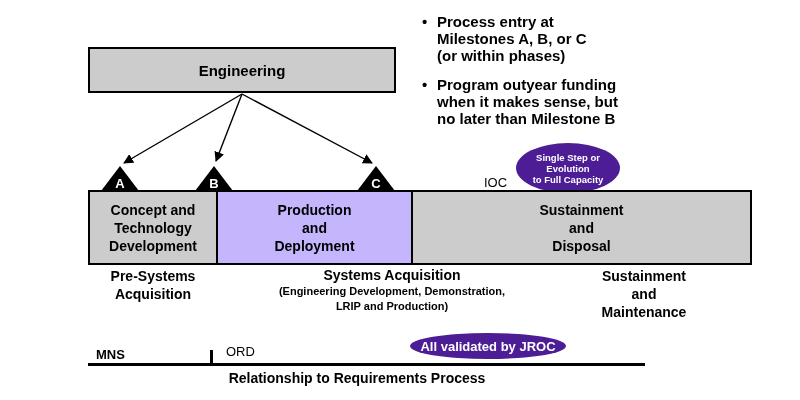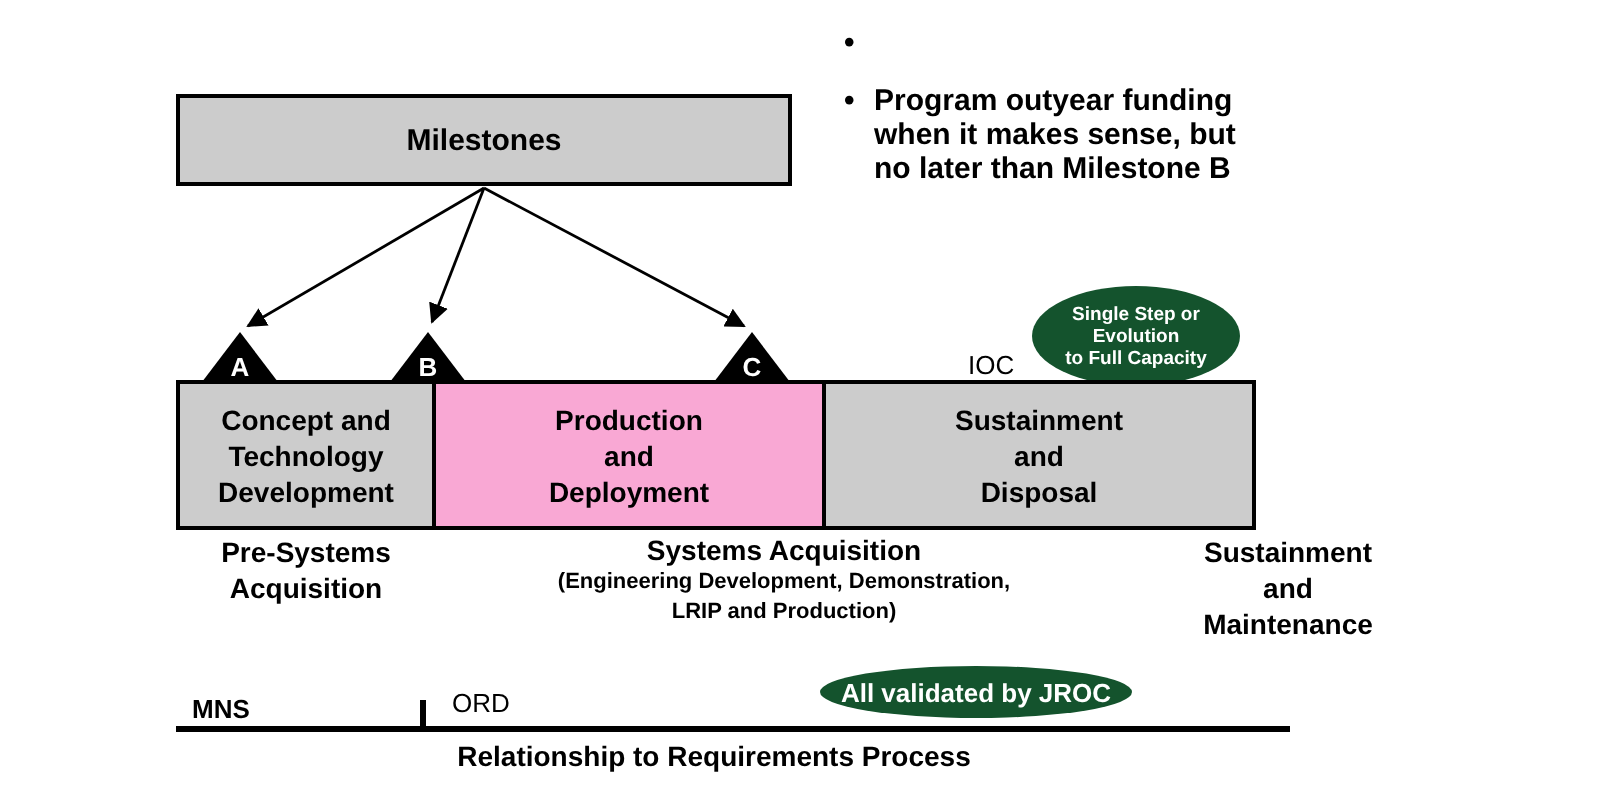--- a/index.html
+++ b/index.html
@@ -6,52 +6,55 @@
   body { width: 800px; height: 400px; position: relative; overflow: hidden;
          font-family: "Liberation Sans", sans-serif; color: #000; font-weight: bold; }
   .abs { position: absolute; }
   .milestones-box { left: 88px; top: 47px; width: 308px; height: 46px; background: #cccccc;
          border: 2px solid #000; box-sizing: border-box; display: flex; align-items: center;
          justify-content: center; font-size: 15px; }
   .bullets { left: 422px; top: 13px; width: 260px; font-size: 15px; line-height: 17px; }
   .bullet { display: flex; margin-bottom: 12px; }
   .bullet .dot { width: 15px; flex: none; }
   .bullet .txt { white-space: pre-line; }
-  .phases { left: 88px; top: 190px; width: 540px; height: 75px; border: 2px solid #000;
+  .phases { left: 88px; top: 190px; width: 664px; height: 75px; border: 2px solid #000;
             box-sizing: border-box; display: flex; }
   .phase { height: 100%; display: flex; align-items: center; justify-content: center;
            text-align: center; font-size: 14px; line-height: 18px; white-space: pre-line;
            box-sizing: border-box; }
   .phase + .phase { border-left: 2px solid #000; }
-  .ellipse-black { background: #14532d; color: #fff; border-radius: 50%; display: flex;
+  .ellipse-black { background: #4c1d95; color: #fff; border-radius: 50%; display: flex;
            align-items: center; justify-content: center; text-align: center; }
   .capacity { left: 516px; top: 143px; width: 104px; height: 50px; font-size: 9.5px;
               line-height: 11px; white-space: pre-line; }
   .ioc { left: 484px; top: 175px; font-size: 13px; font-weight: normal; }
   .group-label { font-size: 14px; line-height: 18px; text-align: center; white-space: pre-line; }
   .sub-label { font-size: 11px; line-height: 15px; text-align: center; white-space: pre-line; }
   .req-line { left: 88px; top: 363px; width: 557px; height: 3px; background: #000; }
   .tick { left: 210px; top: 350px; width: 3px; height: 14px; background: #000; }
   .mns { left: 96px; top: 347px; font-size: 13px; }
   .ord { left: 226px; top: 344px; font-size: 13px; font-weight: normal; }
   .jroc { left: 410px; top: 333px; width: 156px; height: 26px; font-size: 13px; }
   .req-title { left: 72px; top: 370px; width: 570px; text-align: center; font-size: 14px; }
   svg.overlay { position: absolute; left: 0; top: 0; }
   .tri-label { font-family: "Liberation Sans", sans-serif; font-weight: bold; font-size: 13px; fill: #fff; }
 </style>
 </head>
 <body>
 
 <div class="abs milestones-box">
-  <span>Milestones</span>
+  <span>Engineering</span>
 </div>
 
 <div class="abs bullets">
   <div class="bullet">
     <span class="dot">•</span>
+    <span class="txt">Process entry at
+Milestones A, B, or C
+(or within phases)</span>
   </div>
   <div class="bullet">
     <span class="dot">•</span>
     <span class="txt">Program outyear funding
 when it makes sense, but
 no later than Milestone B</span>
   </div>
 </div>
 
 <svg class="overlay" width="800" height="400">
@@ -84,21 +87,21 @@
 Evolution
 to Full Capacity</span>
 </div>
 
 <div class="abs phases">
   <div class="phase" style="width: 126px; background: rgb(204, 204, 204);">
     <span>Concept and
 Technology
 Development</span>
   </div>
-  <div class="phase" style="width: 195px; background: #f9a8d4;">
+  <div class="phase" style="width: 195px; background: #c4b5fd;">
     <span>Production
 and
 Deployment</span>
   </div>
   <div class="phase" style="flex: 1 1 0%; background: rgb(204, 204, 204);">
     <span>Sustainment
 and
 Disposal</span>
   </div>
 </div>

